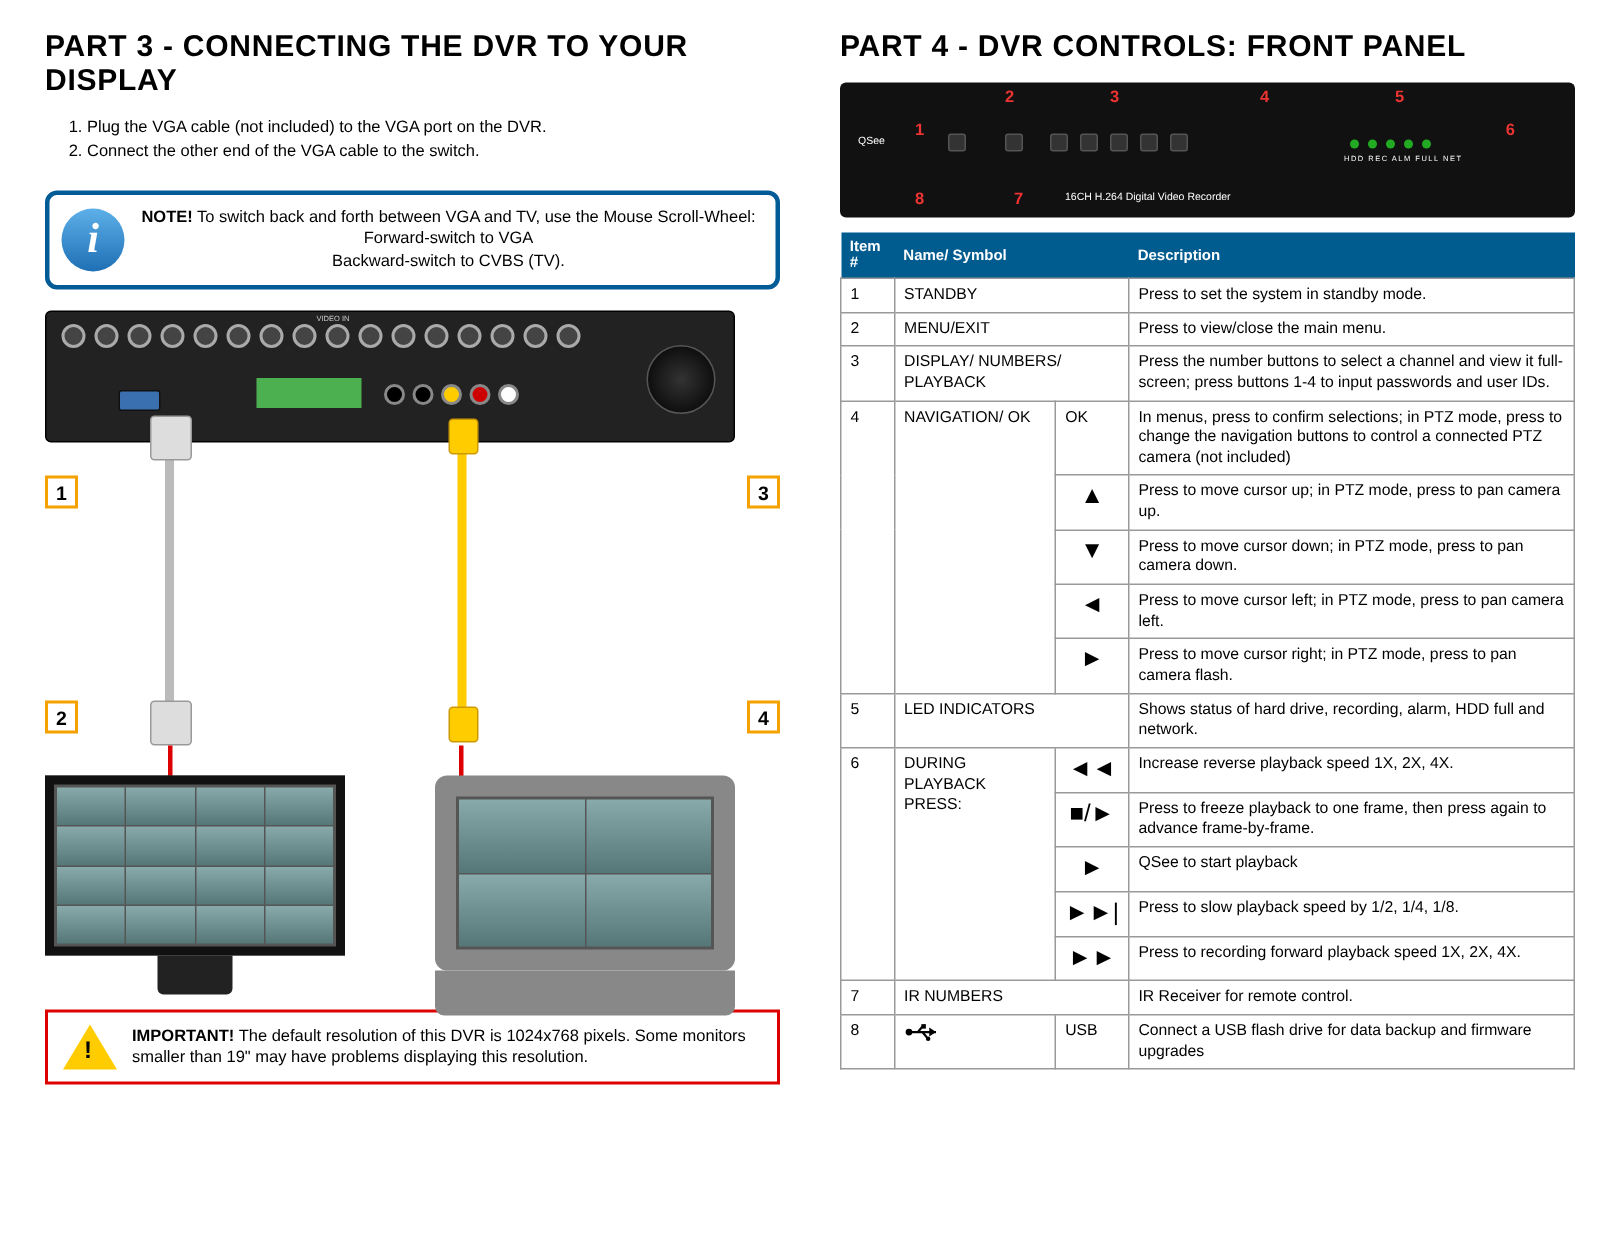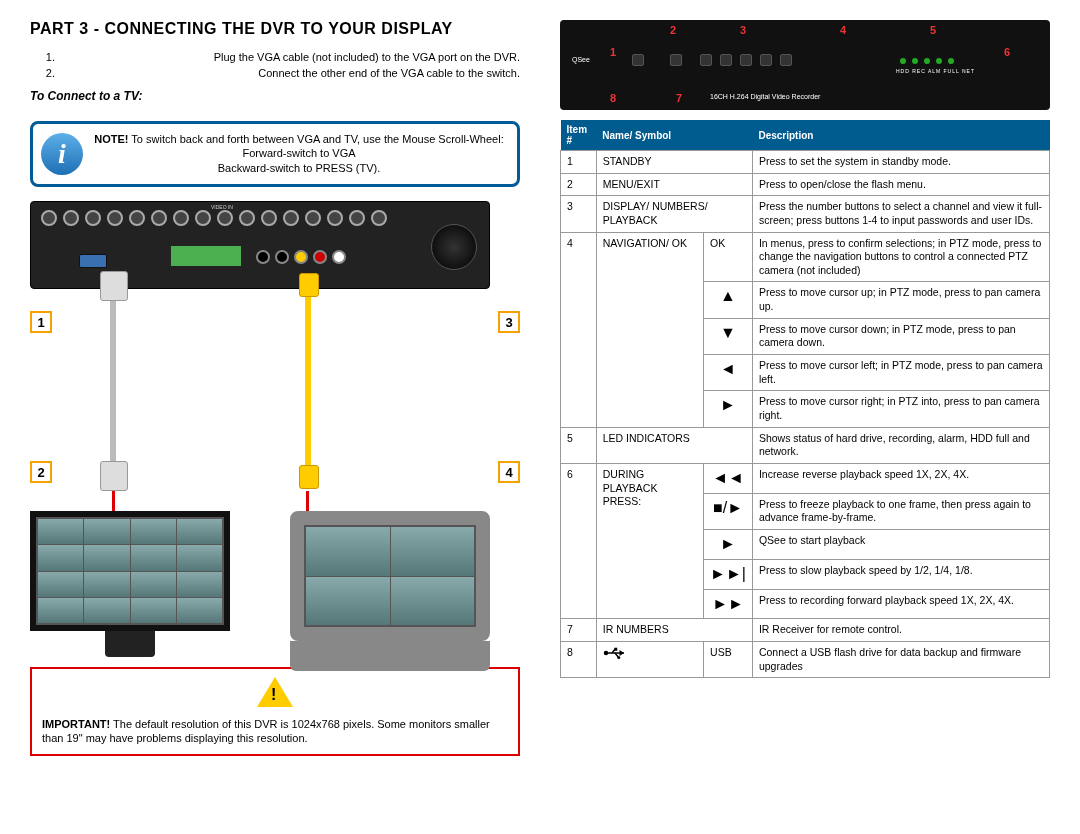--- a/index.html
+++ b/index.html
@@ -1,21 +1,21 @@
 <!DOCTYPE html>
 <html><head>
 <meta charset="utf-8">
 <style>
   * { box-sizing: border-box; margin: 0; padding: 0; }
   body { font-family: Arial, Helvetica, sans-serif; font-size: 11px; color: #000; background: #fff; width: 1080px; height: 834px; padding: 20px 30px; display: flex; gap: 40px; }
   .col { flex: 1; }
-  .part-title { font-size: 16px; font-weight: bold; letter-spacing: 0.5px; margin-bottom: 12px; }
+  .part-title { font-size: 20px; font-weight: bold; letter-spacing: 0.5px; margin-bottom: 12px; }
   .subhead { font-weight: bold; font-style: italic; font-size: 12px; margin-top: 8px; margin-bottom: 4px; }
   ol { padding-left: 28px; margin-bottom: 8px; }
-  ol li { margin-bottom: 2px; line-height: 1.3; text-align: right; }
+  ol li { margin-bottom: 2px; line-height: 1.3; }
 
   .note-box { border: 3px solid #005b96; border-radius: 8px; padding: 8px 12px 8px 8px; margin-top: 18px; display: flex; align-items: center; gap: 10px; }
   .info-icon { width: 42px; height: 42px; border-radius: 50%; background: linear-gradient(#5db0e8,#1e6fb5); display:flex; align-items:center; justify-content:center; color:#fff; font-family: Georgia, serif; font-style: italic; font-size: 28px; font-weight: bold; flex-shrink:0; }
   .note-text { line-height: 1.35; text-align: center; flex:1; }
   .note-text b { font-weight: bold; }
 
   .diagram { margin-top: 14px; position: relative; height: 460px; }
   .dvr-back { background:#222; width: 460px; height: 88px; border-radius: 4px; position:relative; border:1px solid #000; }
   .bnc-row { position:absolute; top:8px; left:10px; display:flex; gap:6px; }
   .bnc { width:16px; height:16px; border:2px solid #aaa; border-radius:50%; background:#444; }
@@ -42,21 +42,21 @@
   .cable-red2 { background:#d00; left:276px; top:290px; height:22px; width:3px; }
 
   .monitor { position:absolute; top:310px; width:200px; }
   .mon-lcd { left:0; } .mon-crt { left:260px; }
   .screen { width:100%; height:120px; background:#555; border:6px solid #111; display:grid; grid-template-columns:repeat(4,1fr); grid-template-rows:repeat(4,1fr); gap:1px; padding:2px; }
   .screen.crt { border-radius:8px; border:14px solid #888; height:130px; grid-template-columns:repeat(2,1fr); grid-template-rows:repeat(2,1fr); }
   .screen div { background:linear-gradient(#8aa,#577); }
   .stand { width:50px; height:26px; background:#222; margin:0 auto; border-radius:0 0 4px 4px; }
   .crt-base { width:100%; height:30px; background:#888; border-radius:0 0 6px 6px; }
 
-  .important-box { border:2px solid #d00; padding:8px 10px; margin-top:6px; display:flex; align-items:center; gap:10px;flex-direction:column; }
+  .important-box { border:2px solid #d00; padding:8px 10px; margin-top:6px; display:flex; align-items:center; gap:10px; }
   .warn-icon { width:0; height:0; border-left:18px solid transparent; border-right:18px solid transparent; border-bottom:30px solid #ffcc00; position:relative; flex-shrink:0; }
   .warn-icon::after { content:"!"; position:absolute; left:-4px; top:9px; font-weight:bold; font-size:16px; color:#000; }
   .important-text { line-height:1.3; }
 
   
   .front-photo { background:#111; height:90px; border-radius:4px; position:relative; margin-bottom:10px; overflow:hidden; }
   .front-label { position:absolute; color:#fff; font-size:7px; }
   .front-callout { position:absolute; color:#e33; font-size:11px; font-weight:bold; }
   .front-photo .knob { position:absolute; width:12px; height:12px; background:#333; border:1px solid #555; border-radius:2px; }
   .front-photo .led { position:absolute; width:6px; height:6px; background:#2a2; border-radius:50%; }
@@ -71,28 +71,27 @@
 <body>
 
 <div class="col">
   <div class="part-title">PART 3 - CONNECTING THE DVR TO YOUR DISPLAY</div>
 
   <ol>
     <li>Plug the VGA cable (not included) to the VGA port on the DVR.</li>
     <li>Connect the other end of the VGA cable to the switch.</li>
   </ol>
 
-  <div class="subhead">To Connect to a TV:</div>
 
   <div class="note-box">
     <div class="info-icon">i</div>
     <div class="note-text">
       <b>NOTE!</b>
       <span>To switch back and forth between VGA and TV, use the Mouse Scroll-Wheel: Forward-switch to VGA</span><br>
-      <span>Backward-switch to PRESS (TV).</span>
+      <span>Backward-switch to CVBS (TV).</span>
     </div>
   </div>
 
   <div class="diagram">
     <div class="dvr-back">
       <div class="bnc-row">
         <div class="bnc"></div>
           <div class="bnc"></div>
           <div class="bnc"></div>
           <div class="bnc"></div>
@@ -167,20 +166,21 @@
   <div class="important-box">
     <div class="warn-icon"></div>
     <div class="important-text">
       <b>IMPORTANT!</b>
       <span>The default resolution of this DVR is 1024x768 pixels. Some monitors smaller than 19" may have problems displaying this resolution.</span>
     </div>
   </div>
 </div>
 
 <div class="col">
+  <div class="part-title">PART 4 - DVR CONTROLS: FRONT PANEL</div>
 
   <div class="front-photo">
     <span class="front-label" style="top:36px; left:12px;">QSee</span>
     <span class="front-label" style="bottom:10px; left:150px;">16CH H.264 Digital Video Recorder</span>
     <span class="front-callout" style="top:4px; left:110px;">2</span>
     <span class="front-callout" style="top:4px; left:180px;">3</span>
     <span class="front-callout" style="top:4px; left:280px;">4</span>
     <span class="front-callout" style="top:4px; left:370px;">5</span>
     <span class="front-callout" style="top:26px; left:50px;">1</span>
     <span class="front-callout" style="top:26px; right:40px;">6</span>
@@ -209,21 +209,21 @@
       <th>Description</th>
     </tr>
     <tr>
           <td>1</td>
           <td colspan="2">STANDBY</td>
           <td>Press to set the system in standby mode.</td>
         </tr>
     <tr>
           <td>2</td>
           <td colspan="2">MENU/EXIT</td>
-          <td>Press to open/close the flash menu.</td>
+          <td>Press to view/close the main menu.</td>
         </tr>
     <tr>
           <td>3</td>
           <td colspan="2">DISPLAY/ NUMBERS/ PLAYBACK</td>
           <td>Press the number buttons to select a channel and view it full-screen; press buttons 1-4 to input passwords and user IDs.</td>
         </tr>
 
     <tr>
           <td rowspan="5">4</td>
           <td rowspan="5">NAVIGATION/ OK</td>
@@ -237,21 +237,21 @@
     <tr>
           <td class="sym">▼</td>
           <td>Press to move cursor down; in PTZ mode, press to pan camera down.</td>
         </tr>
     <tr>
           <td class="sym">◄</td>
           <td>Press to move cursor left; in PTZ mode, press to pan camera left.</td>
         </tr>
     <tr>
           <td class="sym">►</td>
-          <td>Press to move cursor right; in PTZ into, press to pan camera right.</td>
+          <td>Press to move cursor right; in PTZ mode, press to pan camera flash.</td>
         </tr>
 
     <tr>
           <td>5</td>
           <td colspan="2">LED INDICATORS</td>
           <td>Shows status of hard drive, recording, alarm, HDD full and network.</td>
         </tr>
 
     <tr>
           <td rowspan="5">6</td>

